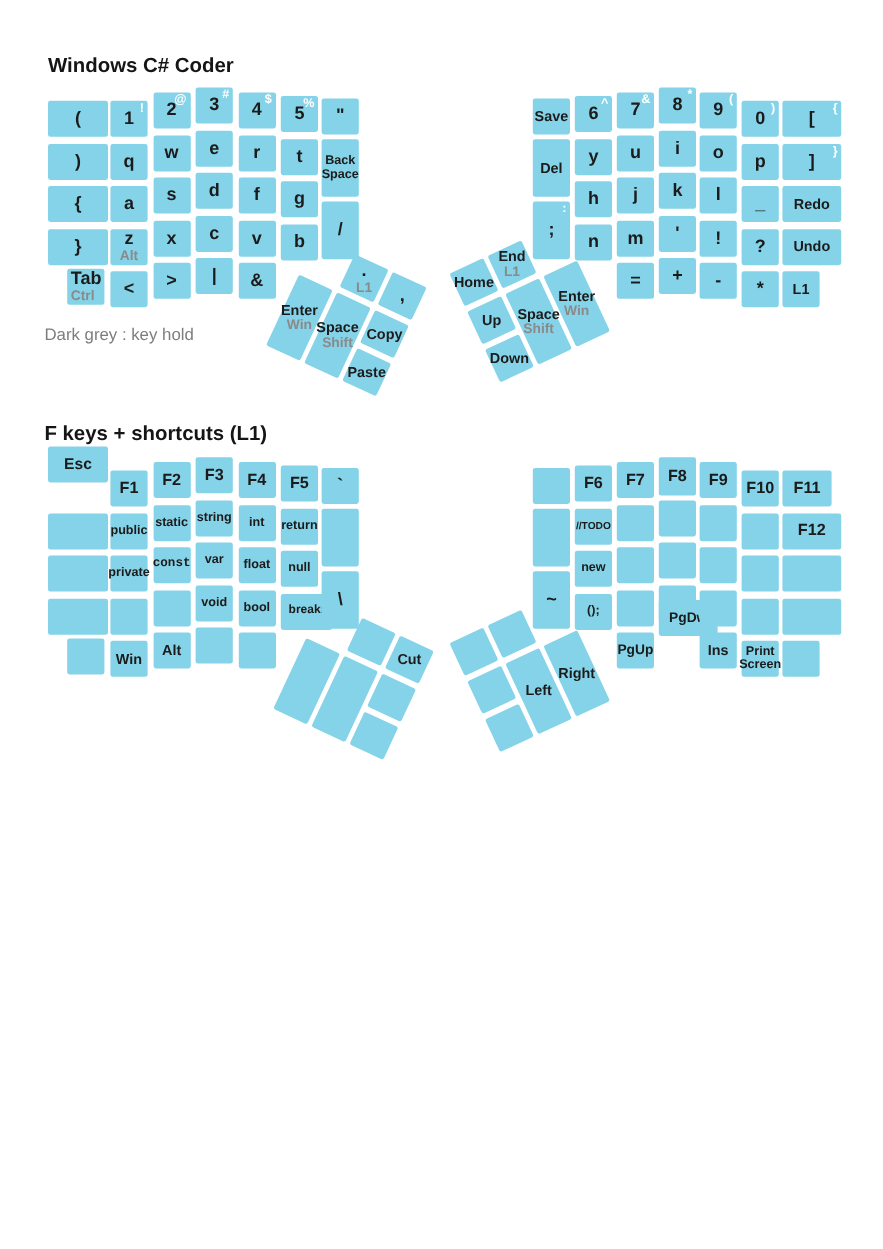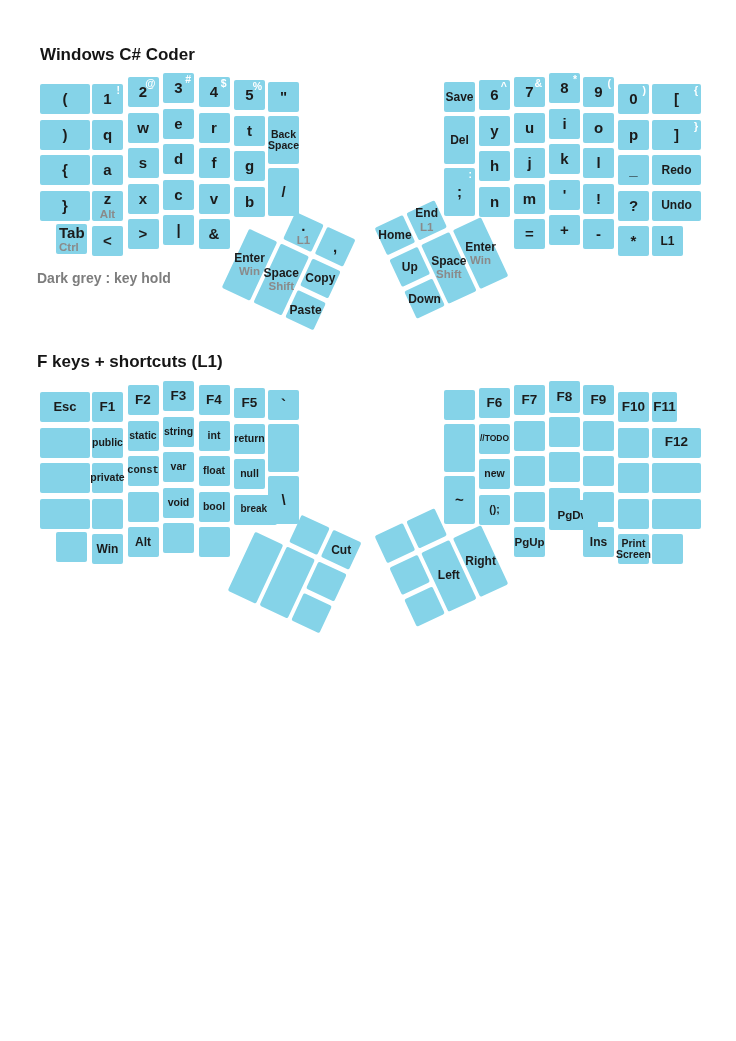--- a/index.html
+++ b/index.html
@@ -2,21 +2,21 @@
 <html><head>
 <meta charset="utf-8">
 <style>
   html,body{margin:0;padding:0;}
   body{
     width:736px;height:1041px;position:relative;background:#ffffff;
     font-family:"Liberation Sans","DejaVu Sans",sans-serif;overflow:hidden;
   }
   .canvas{position:absolute;inset:0;}
   .title{position:absolute;font-size:17px;font-weight:bold;color:#151515;white-space:nowrap;}
-  .caption{position:absolute;font-size:14px;font-weight:bold;color:#7d7d7d;white-space:nowrap;}
+  .caption{position:absolute;font-size:14px;font-weight:normal;color:#7d7d7d;white-space:nowrap;}
   .key{position:absolute;background:var(--key,#85d3e8);border-radius:2px;}
   .kin{
     position:absolute;inset:0;display:flex;flex-direction:column;
     align-items:center;justify-content:center;line-height:1.05;gap:1px;
   }
   .kmain{
     font-weight:bold;color:var(--label,#1b1b1b);font-size:15px;
     white-space:pre-line;text-align:center;
   }
   .khold{font-weight:bold;color:var(--hold,#8a8a8a);font-size:11.5px;white-space:nowrap;}
@@ -437,21 +437,21 @@
             </div>
           </div>
           <div class="key" style="left: -102px; top: 70px; width: 31px; height: 30px;">
             <div class="kin" style="transform: rotate(25deg);">
               <span class="kmain" style="font-size: 12px;">Down</span>
             </div>
           </div>
         </div>
       </div>
       <div style="position: absolute;">
-        <div class="key" style="left: 40px; top: 392px; width: 50px; height: 30px;">
+        <div class="key" style="left: 40px; top: 372px; width: 50px; height: 30px;">
           <div class="kin">
             <span class="kmain" style="font-size: 13px;">Esc</span>
           </div>
         </div>
         <div class="key" style="left: 40px; top: 427.5px; width: 50px; height: 30px;">
           <div class="kin"></div>
         </div>
         <div class="key" style="left: 40px; top: 463px; width: 50px; height: 30px;">
           <div class="kin"></div>
         </div>
@@ -687,21 +687,21 @@
         </div>
         <div class="key" style="left: 618px; top: 498.5px; width: 31px; height: 30px;">
           <div class="kin"></div>
         </div>
         <div class="key" style="left: 618px; top: 534px; width: 31px; height: 30px;">
           <div class="kin">
             <span class="kmain" style="font-size: 10.5px;">Print
 Screen</span>
           </div>
         </div>
-        <div class="key" style="left: 652px; top: 392px; width: 25px; height: 30px;">
+        <div class="key" style="left: 652px; top: 392px; width: 41px; height: 30px;">
           <div class="kin">
             <span class="kmain" style="font-size: 13.5px;">F11</span>
           </div>
         </div>
         <div class="key" style="left: 652px; top: 427.5px; width: 49px; height: 30px;">
           <div class="kin">
             <span class="kmain" style="font-size: 13.5px;">F12</span>
           </div>
         </div>
         <div class="key" style="left: 652px; top: 463px; width: 49px; height: 30px;">

